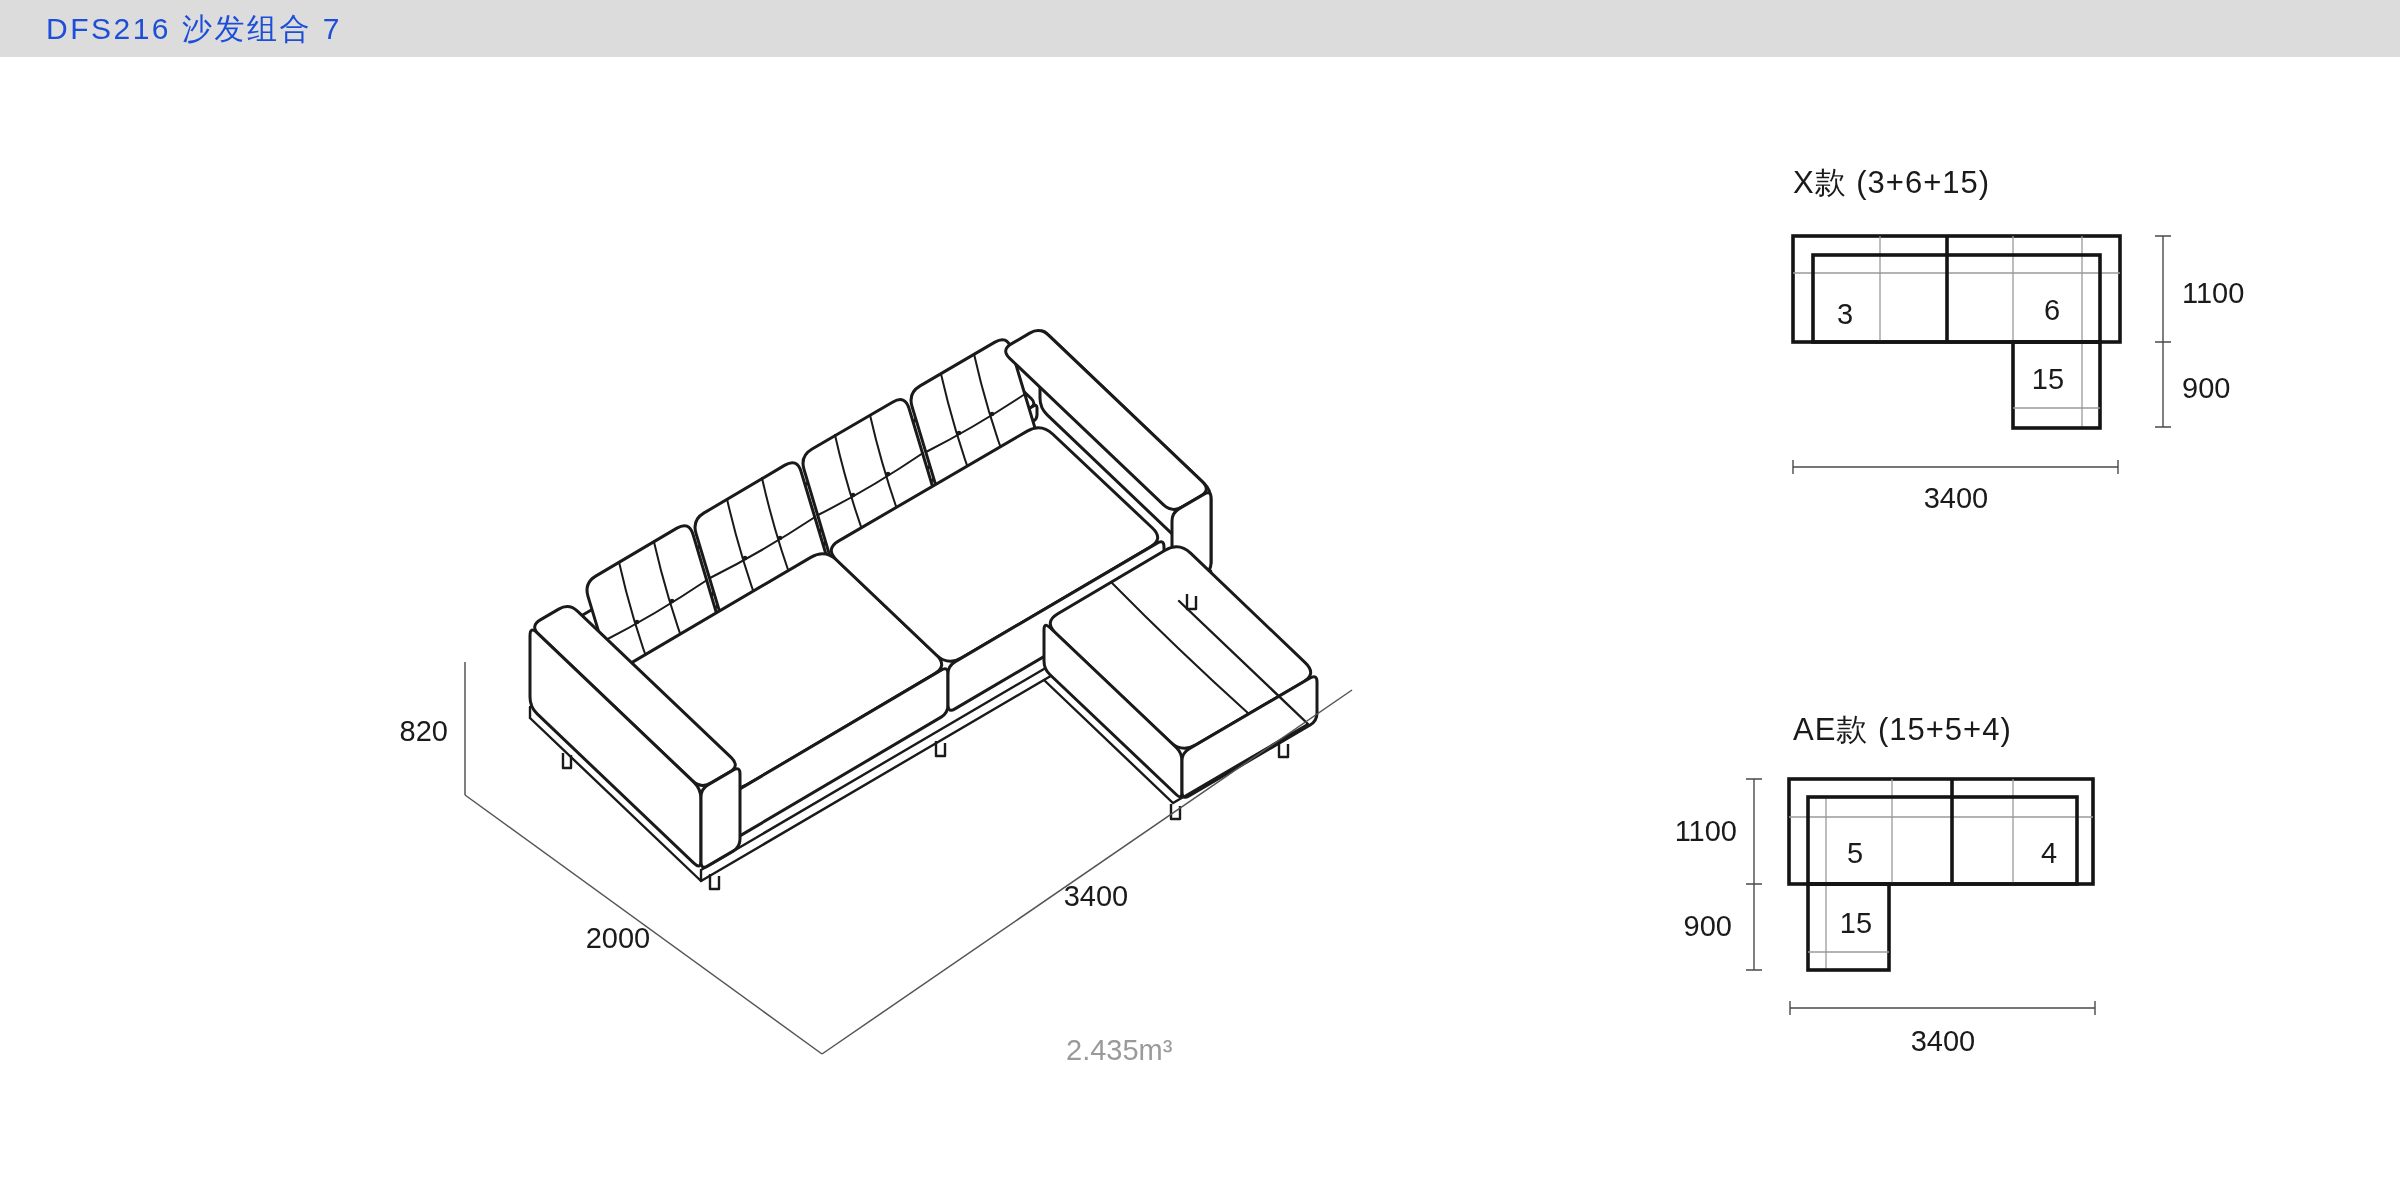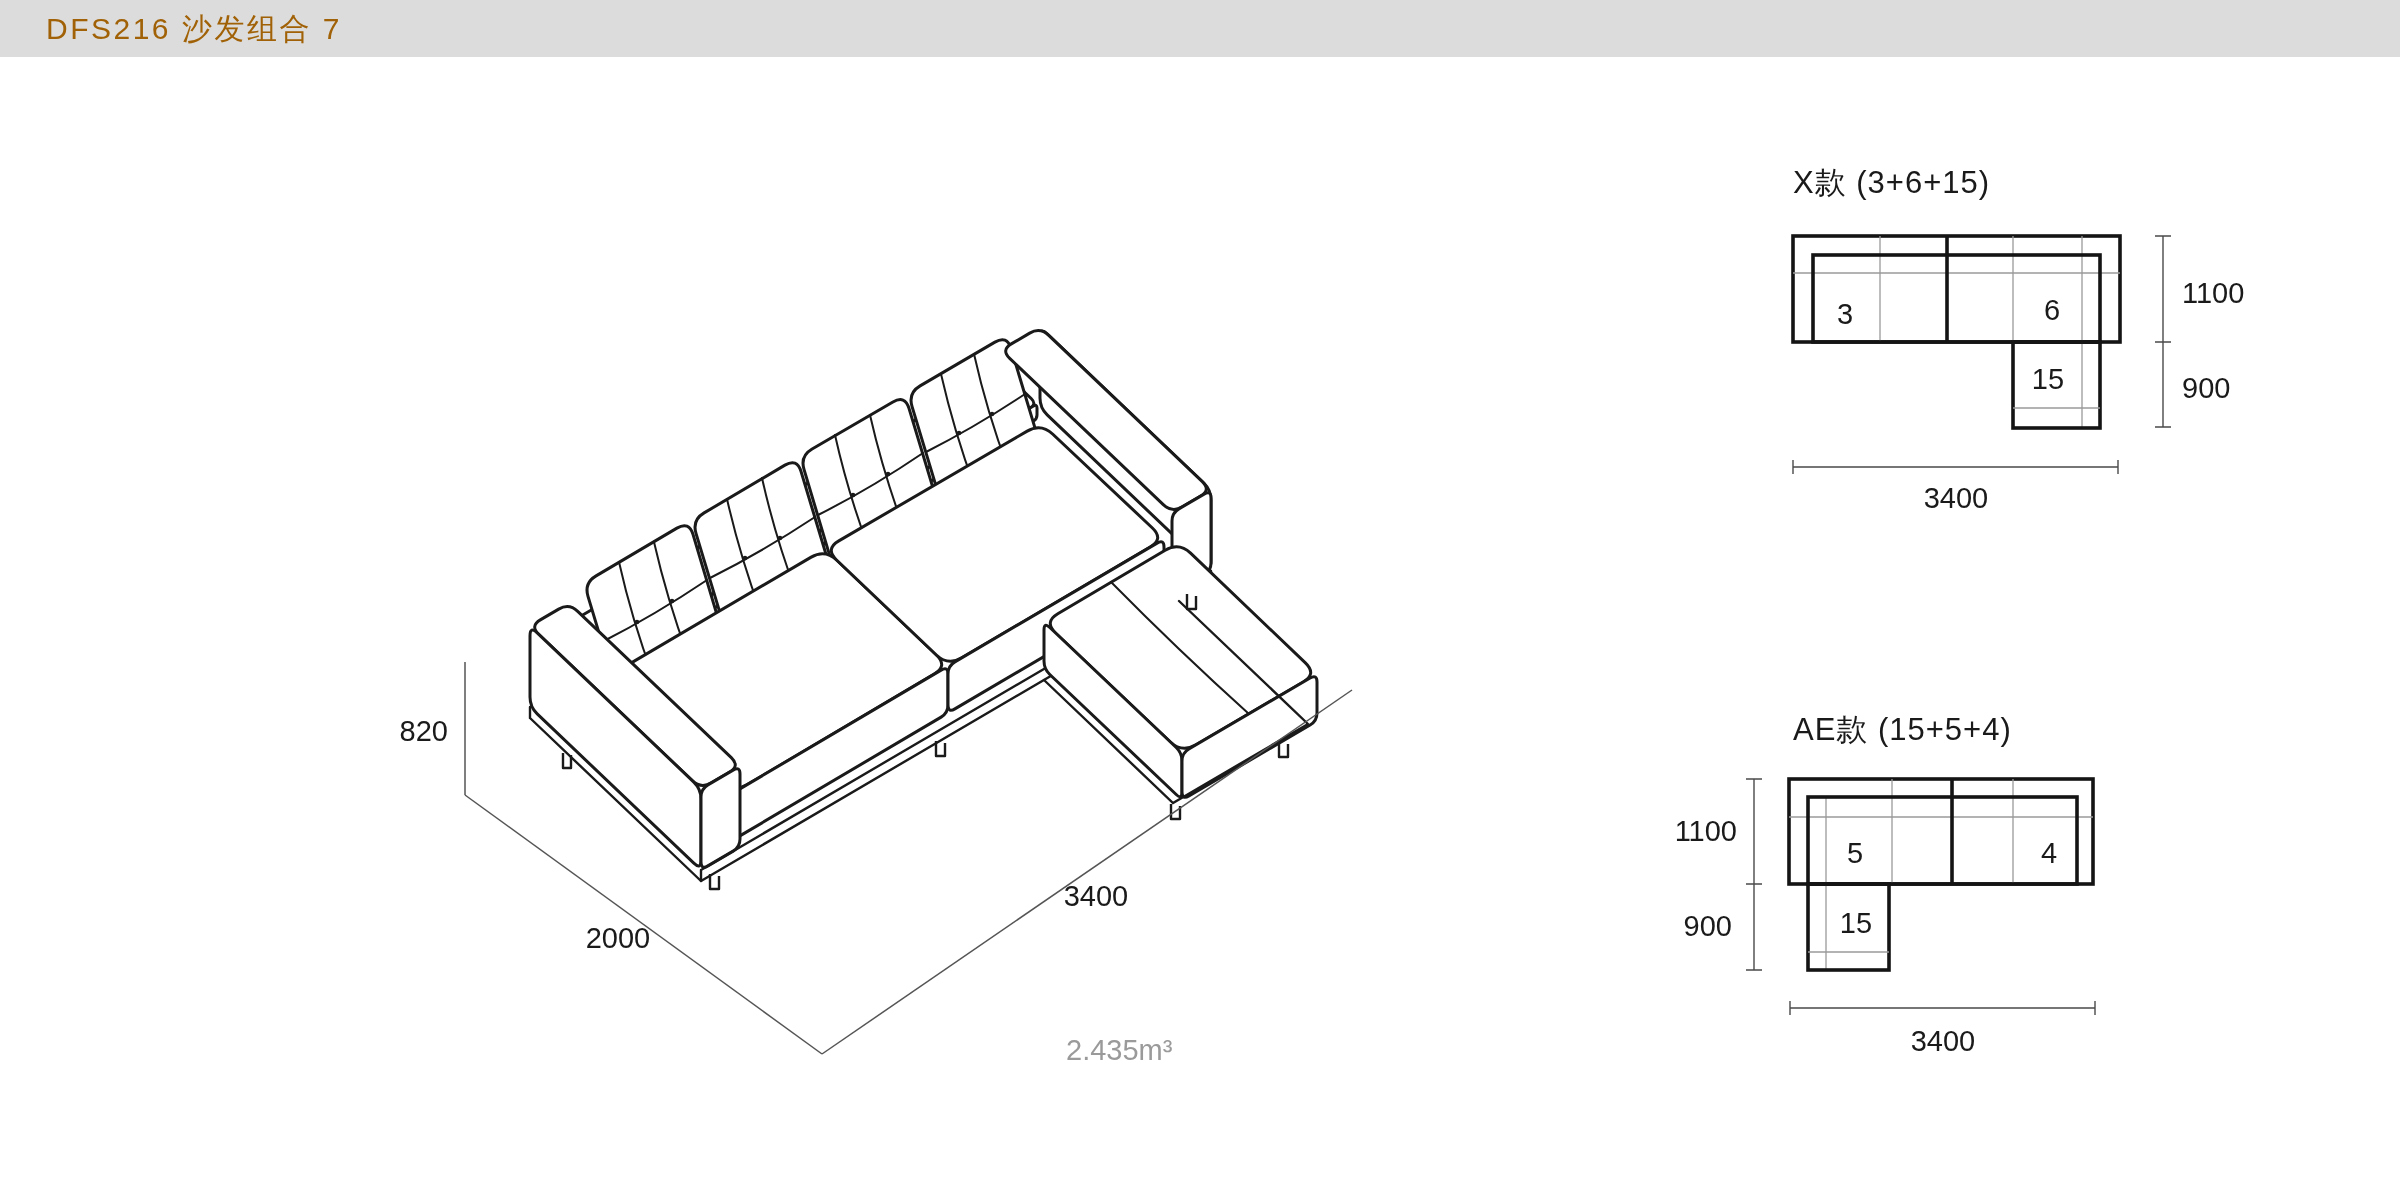--- a/index.html
+++ b/index.html
@@ -1,21 +1,21 @@
 <!DOCTYPE html>
 <html><head>
 <meta charset="utf-8">
 <style>
   html,body { margin:0; padding:0; background:#ffffff; }
   body { width:2400px; height:1200px; position:relative; overflow:hidden;
          font-family:"Liberation Sans", sans-serif; }
   .header-bar { position:absolute; left:0; top:0; width:2400px; height:57px;
                 background:#dcdcdc; }
   .header-title { display:block; margin-left:46px; line-height:57px;
-                  font-size:30px; letter-spacing:2.5px; color:#a16207;
+                  font-size:30px; letter-spacing:2.5px; color:#1d4ed8;
                   font-family:"Liberation Sans", sans-serif; white-space:pre; }
   svg.sheet { position:absolute; left:0; top:0; }
 
   
   .blk  { fill:#ffffff; stroke:#1a1a1a; stroke-width:3; stroke-linejoin:round; }
   .seam { fill:none; stroke:#1a1a1a; stroke-width:2; stroke-linecap:round; }
   .rail { fill:none; stroke:#1a1a1a; stroke-width:2.4; stroke-linecap:round; }
   .leg  { fill:none; stroke:#1a1a1a; stroke-width:2.4; stroke-linejoin:round; }
   .dot  { fill:#1a1a1a; }
 

